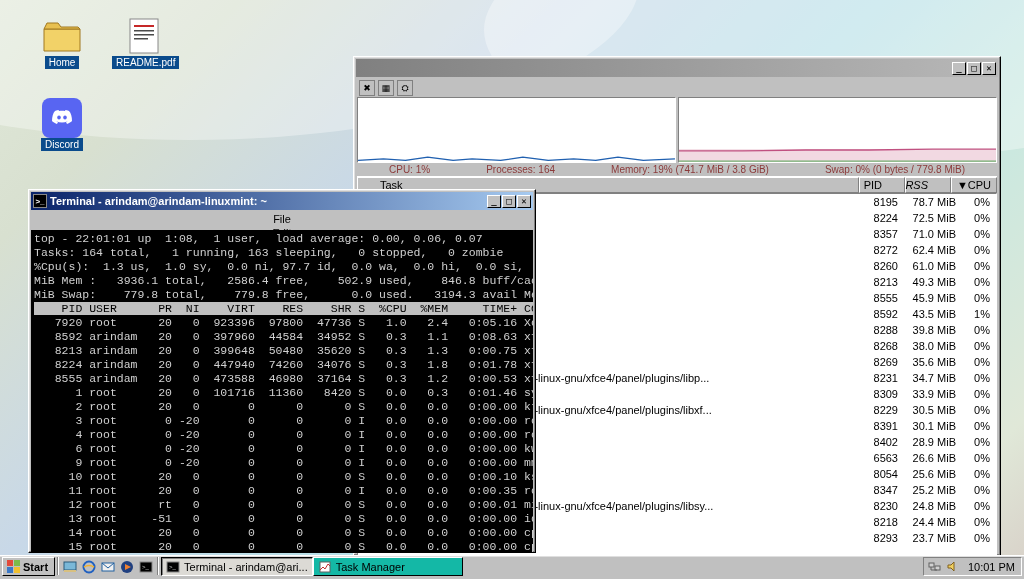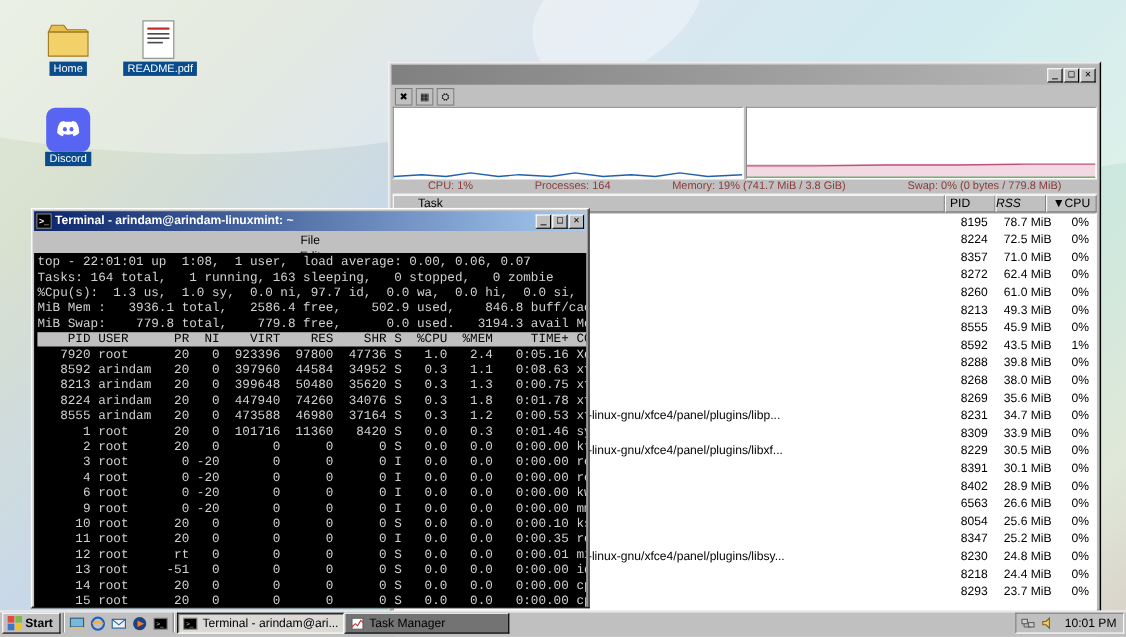--- a/index.html
+++ b/index.html
@@ -147,21 +147,21 @@
     border-left:1px solid #808080; border-right:1px solid #fff;
     margin: 0 2px;
   }
   .quicklaunch { display:flex; gap:1px; height:19px; align-items:center; }
   .ql-btn { width:18px; height:18px; display:flex; align-items:center; justify-content:center; cursor:pointer; }
   .task-btn {
     height:19px; min-width:150px; max-width:170px; padding: 0 4px;
     border-top:1px solid #fff; border-left:1px solid #fff;
     border-right:1px solid #000; border-bottom:1px solid #000;
     display:flex; align-items:center; gap:4px; font-size:11px;
-    cursor:pointer; background:#737373; overflow:hidden; white-space:nowrap;
+    cursor:pointer; background:#14b8a6; overflow:hidden; white-space:nowrap;
   }
   .task-btn.active {
     border-top:1px solid #000; border-left:1px solid #000;
     border-right:1px solid #fff; border-bottom:1px solid #fff;
     background:#dcdad5;
     box-shadow: inset 1px 1px 0 #808080;
   }
   .tray {
     margin-left:auto; height:19px; padding: 0 6px 0 4px;
     border-top:1px solid #808080; border-left:1px solid #808080;

